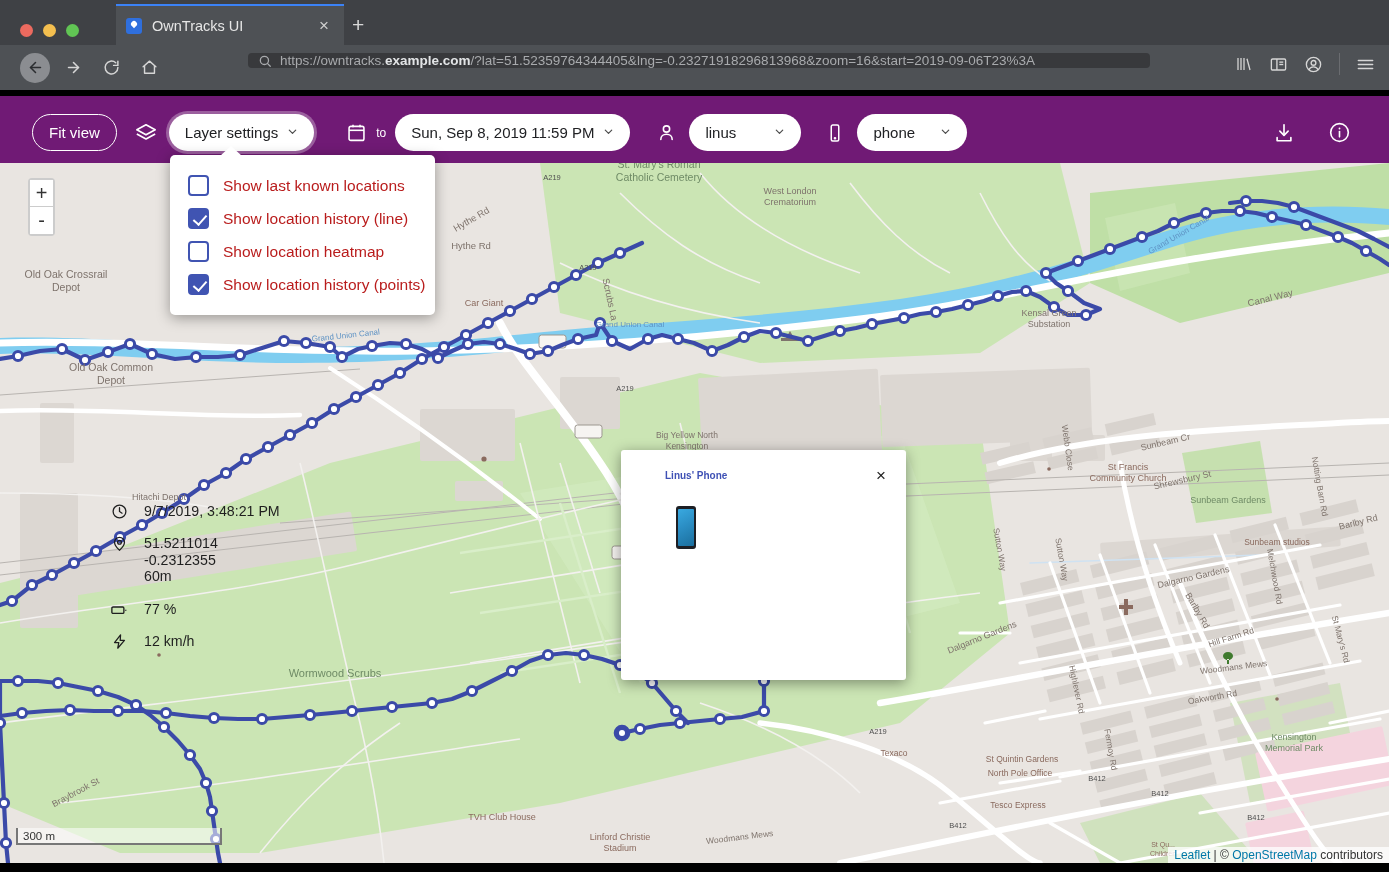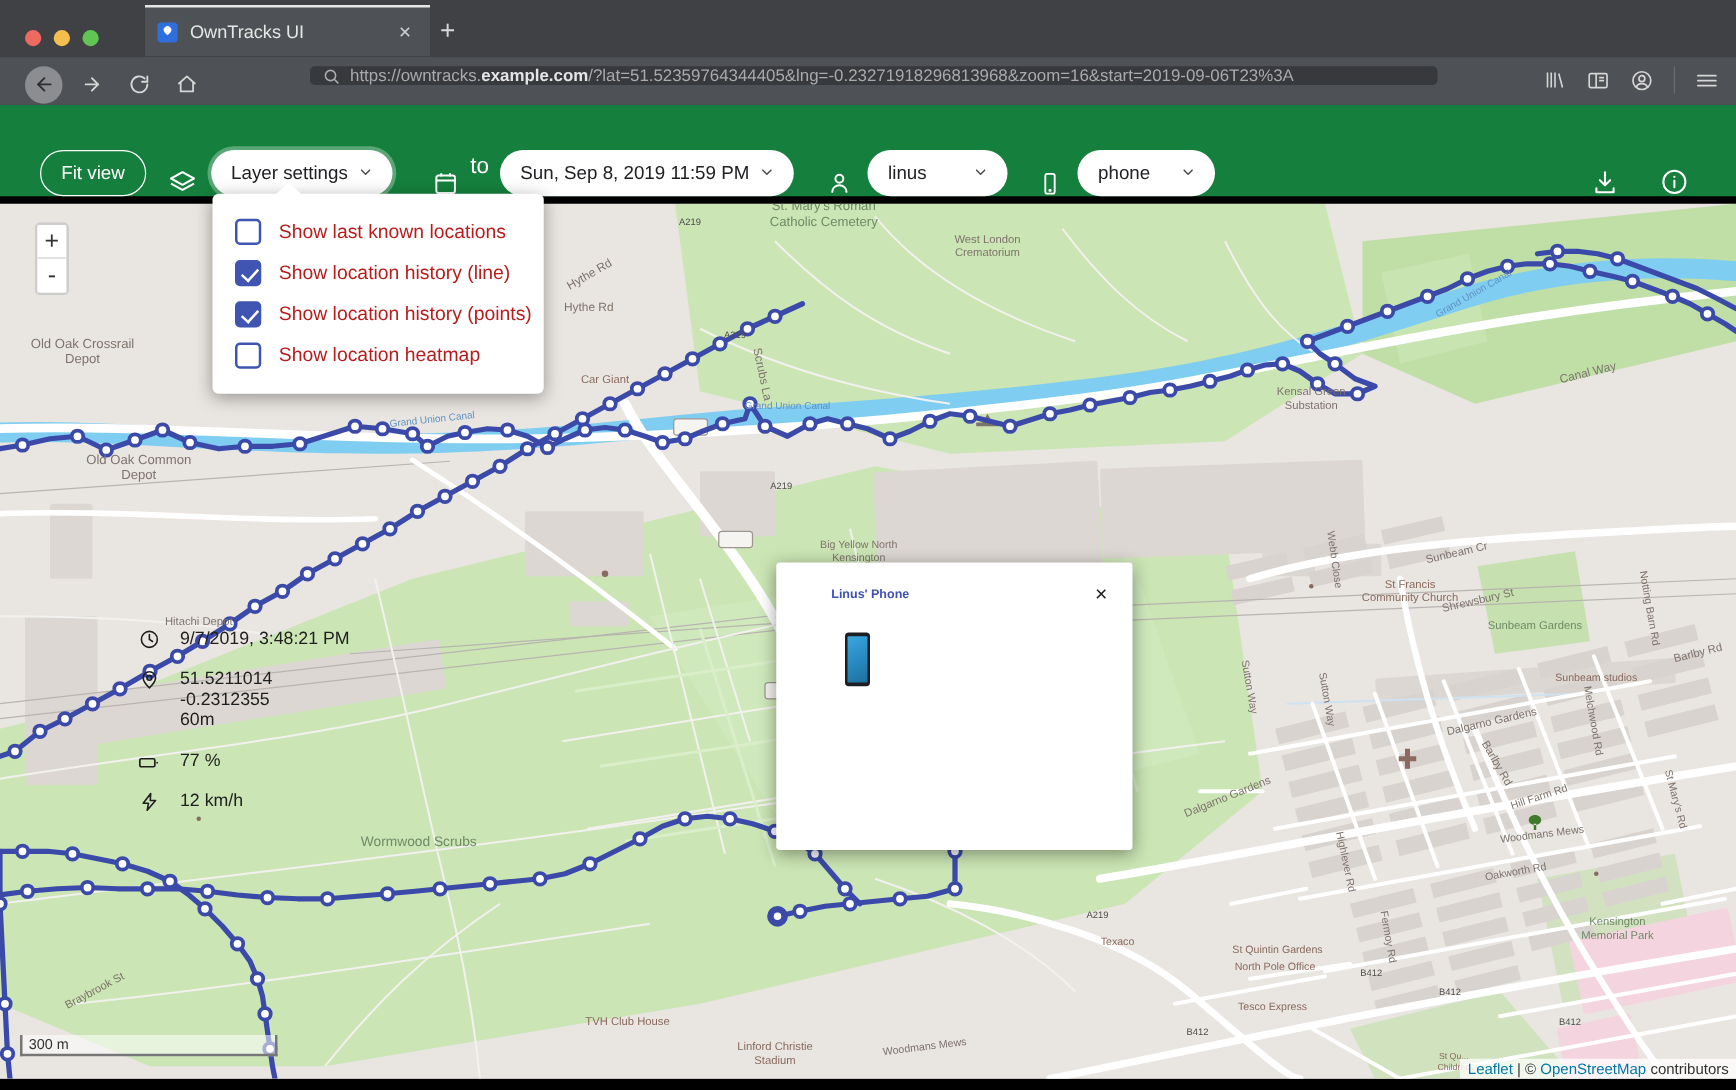--- a/index.html
+++ b/index.html
@@ -15,21 +15,21 @@
   .chrome-tabstrip {
     position:absolute; left:0; top:0; width:1389px; height:45px;
     background:#3f4145;
   }
   .win-dots { position:absolute; left:20px; top:24px; display:flex; gap:10px; }
   .dot { width:13px; height:13px; border-radius:50%; }
   .dot.red{background:#ec6a5f;} .dot.yellow{background:#f4bf4f;} .dot.green{background:#61c554;}
 
   .tab {
     position:absolute; left:116px; top:4px; width:228px; height:41px;
-    background:#4e5155; border-top:2px solid #e5e5e5;
+    background:#4e5155; border-top:2px solid #3b82f6;
     display:flex; align-items:center; padding:0 10px;
   }
   .tab-favicon {
     width:16px; height:16px; border-radius:3px; background:#2f6fdd;
     margin-right:10px; position:relative; flex:none;
   }
   .tab-favicon::after{
     content:""; position:absolute; left:5px; top:3px; width:6px; height:6px;
     border-radius:50% 50% 50% 0; transform:rotate(-45deg);
     background:#fff;
@@ -51,32 +51,32 @@
     padding:0 10px; overflow:hidden;
   }
   .url-text { color:#a8aaad; font-size:13.5px; white-space:nowrap; overflow:hidden; margin-left:8px; }
   .url-text b { color:#e2e4e6; font-weight:700; }
   .chrome-right { position:absolute; right:14px; top:53px; display:flex; align-items:center; gap:16px; }
   .chrome-right .ci { color:#d6d6d6; cursor:pointer; display:flex; align-items:center; }
   .chrome-sep { width:1px; height:22px; background:#6a6c70; }
 
   
   .apptoolbar {
-    position:absolute; left:0; top:84px; width:1389px; height:73px;
-    background:#15803d; display:flex; align-items:flex-end;
+    position:absolute; left:0; top:96px; width:1389px; height:73px;
+    background:#701a75; display:flex; align-items:center;
   }
   .pill {
     background:#fff; border-radius:22px; height:37px; display:flex; align-items:center;
     padding:0 16px; font-size:15px; color:#202124; white-space:nowrap; cursor:pointer;
   }
   .pill.ghost { background:transparent; border:1.5px solid #fff; color:#fff; }
   .pill.active { box-shadow:0 0 0 3px rgba(255,255,255,0.30); }
   .caret { margin-left:9px; font-size:11px; color:#4b4b4b; }
   .tb-icon { color:#fff; display:flex; align-items:center; justify-content:center; cursor:pointer; }
-  .to-label { color:#fff; font-size:18px; margin:14px 9px; }
+  .to-label { color:#fff; font-size:12px; margin:14px 9px; }
 
   
   .dropdown {
     position:absolute; left:170px; top:155px; width:265px;
     background:#fff; border-radius:5px; box-shadow:0 3px 14px rgba(0,0,0,.35);
     padding:14px 0 14px 0; z-index:50;
   }
   .dropdown::before{
     content:""; position:absolute; top:-9px; left:50px; width:0;height:0;
     border-left:11px solid transparent; border-right:11px solid transparent;
@@ -793,23 +793,23 @@
     <div id="dd-list">
         <div class="dd-item">
           <div class="cb"></div>
           <div class="dd-label">Show last known locations</div>
         </div>
         <div class="dd-item">
           <div class="cb checked"></div>
           <div class="dd-label">Show location history (line)</div>
         </div>
         <div class="dd-item">
+          <div class="cb"></div>
+          <div class="dd-label">Show location heatmap</div>
+        </div>
+        <div class="dd-item">
           <div class="cb checked"></div>
           <div class="dd-label">Show location history (points)</div>
         </div>
-        <div class="dd-item">
-          <div class="cb"></div>
-          <div class="dd-label">Show location heatmap</div>
-        </div>
       </div>
   </div>
 
 </div>
 
 </body></html>

